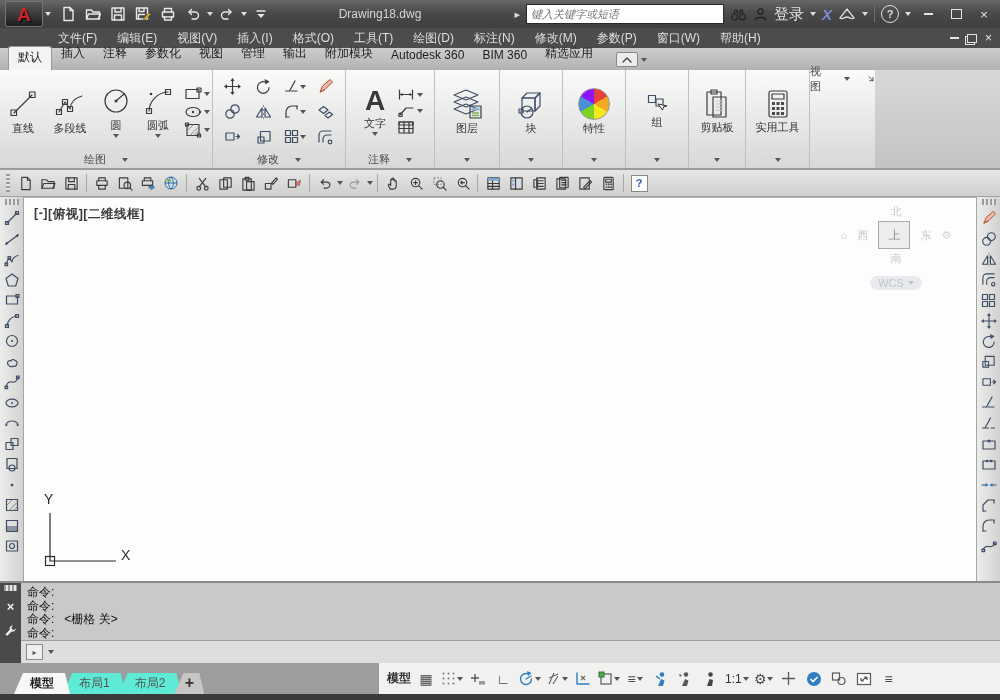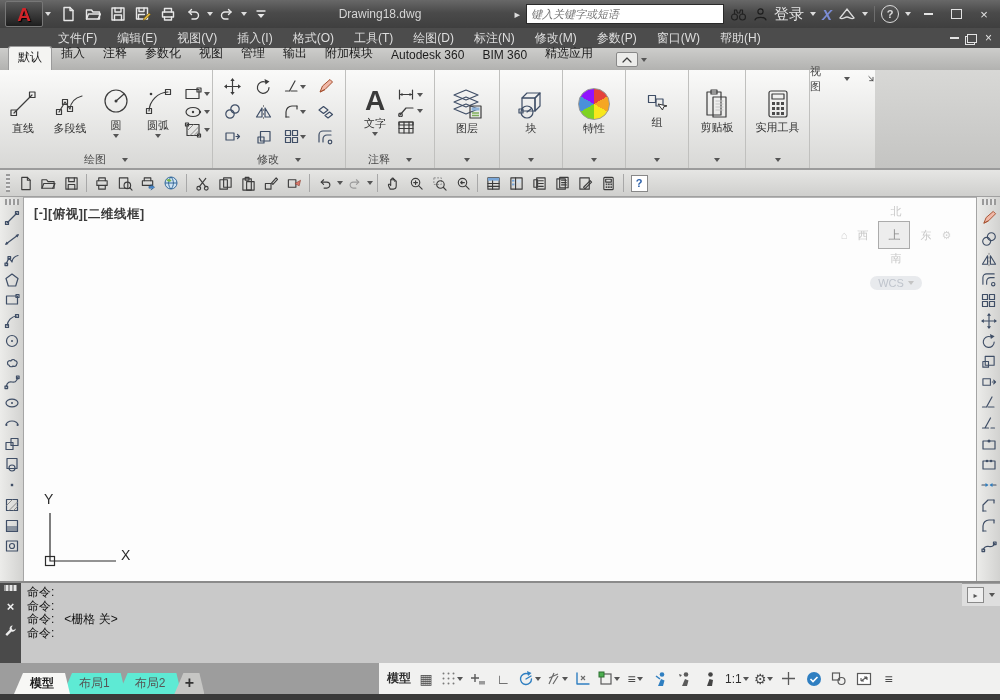--- a/index.html
+++ b/index.html
@@ -73,21 +73,21 @@
   .wcs{margin-top:10px;background:#e8eaed;border-radius:8px;padding:1px 8px;color:#bfc4cc;font-size:11px;display:flex;align-items:center;gap:4px}
   .wcs .dd{border-top-color:#c4c4c4}
   .vfaint{color:#d3d3d3;font-size:11px}
   .ucs{position:absolute;left:12px;bottom:4px;width:100px;height:86px}
   .ucs span{position:absolute;font-size:14px;color:#2b2b2b}
   
   .cmd{height:80px;display:flex;background:#c9c9c9;border-top:2px solid #8a8a8a;flex:none}
   .cdock{width:21px;background:#4a4a4a;display:flex;flex-direction:column;align-items:center;padding-top:2px;flex:none}
   .cdock .hgrip{width:13px;margin-bottom:8px}
   .cx{color:#f0f0f0;font-size:13px;font-weight:bold;margin-bottom:10px}
-  .cbody{flex:1;display:flex;flex-direction:row;font-size:12px;color:#141414}
+  .cbody{flex:1;display:flex;flex-direction:column;font-size:12px;color:#141414}
   .chist{flex:1;padding:3px 0 0 6px}
   .cline{height:13.5px;line-height:13.5px;white-space:pre}
   .cinput{height:22px;background:#dedede;border-top:1px solid #9e9e9e;display:flex;align-items:center;padding:0 5px;gap:5px}
   .pbox{width:15px;height:14px;border:1px solid #8a8a8a;background:#efefef;color:#555;font-size:8px;display:flex;align-items:center;justify-content:center}
   .ghost{border:none;background:transparent;outline:none;font-style:italic;color:#8f8f8f;font-size:12px;flex:1;font-family:"Liberation Sans","DejaVu Sans",sans-serif}
   
   .bb{height:31px;display:flex;flex:none}
   .tabzone{width:365px;background:#9d9d9d;display:flex;align-items:flex-end;padding:0 0 0 14px;flex:none}
   .ltab{height:21px;line-height:21px;padding:0 16px;background:#5eead4;color:#565656;font-size:12px;
     clip-path:polygon(9px 0,calc(100% - 5px) 0,100% 100%,0 100%);margin-right:-7px}

